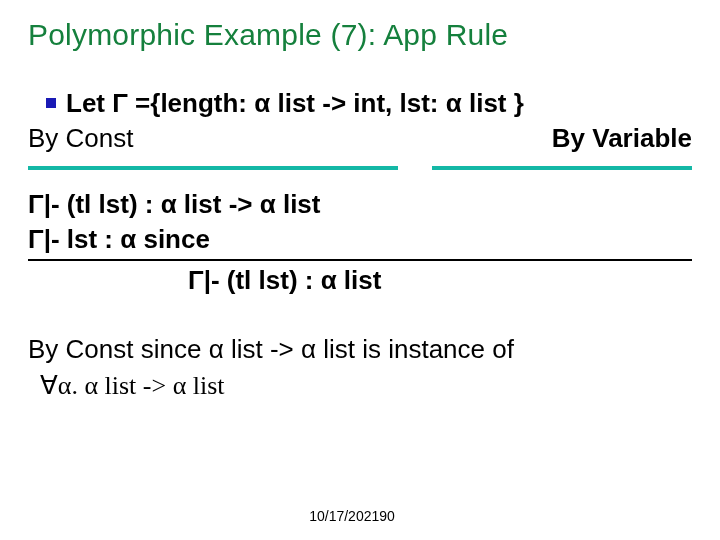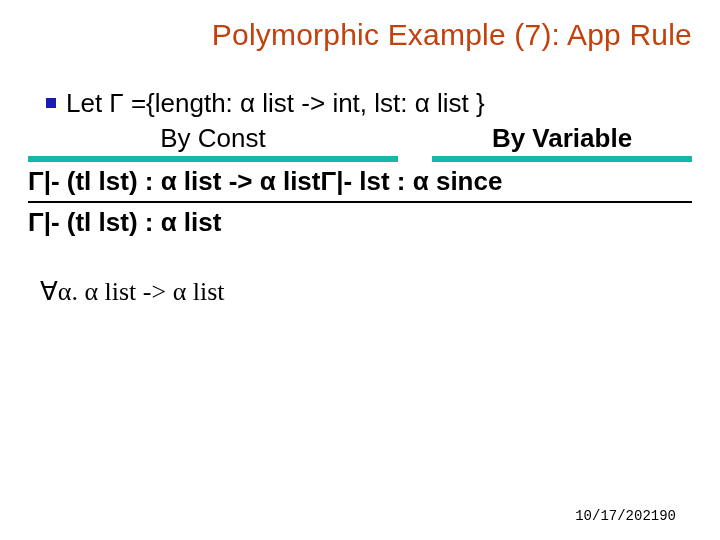--- a/index.html
+++ b/index.html
@@ -13,89 +13,89 @@
     overflow: hidden;
   }
   .slide {
     position: relative;
     width: 720px;
     height: 540px;
     box-sizing: border-box;
     padding: 18px 28px 0 28px;
   }
   .title {
-    color: #c2410c;
+    color: #15803d;
     font-size: 30px;
     font-weight: normal;
     margin-bottom: 34px;
     letter-spacing: 0.2px;
-    text-align: right;
   }
   .body {
     font-size: 26px;
     line-height: 1.35;
   }
   .bullet {
     display: inline-block;
     width: 10px;
     height: 10px;
     background: #1a1ab5;
     vertical-align: middle;
     margin-right: 10px;
     margin-top: -4px;
   }
   .row1, .row2 {
     margin-left: 18px;
+    font-weight: bold;
   }
   .cols {
     display: flex;
     justify-content: space-between;
     align-items: flex-end;
   }
   .left, .right {
     display: flex;
     flex-direction: column;
   }
   .left { min-width: 370px; }
   .right { text-align: right; min-width: 260px; font-weight: bold; }
   .rule-top-left, .rule-top-right {
-    border-bottom: 6px solid #14b8a6;
-    padding-bottom: 0;
-    text-align: center;
+    border-bottom: 4px solid #14b8a6;
+    padding-bottom: 10px;
   }
   .rule-bottom {
-    margin-top: 2px;
+    margin-top: 17px;
     display: flex;
     justify-content: flex-start;
+    flex-direction: column;
   }
   .bold { font-weight: bold; }
   .big-rule {
     border-top: 2px solid #000;
     margin-top: 2px;
     padding-top: 2px;
     width: 100%;
   }
   .conclusion {
+    margin-left: 160px;
   }
   .explain {
     margin-top: 34px;
   }
   .explain .l2 {
     margin-left: 12px;
     font-family: Liberation Serif, serif;
   }
   .footer {
     position: absolute;
     bottom: 16px;
     left: 28px;
     right: 44px;
     display: flex;
-    justify-content: flex-end;
+    justify-content: center;
     font-size: 14px;
-    font-family: Liberation Mono, monospace;
   }
 </style>
 </head>
 <body>
 
 <div class="slide">
 
   <div class="title">Polymorphic Example (7): App Rule</div>
 
   <div class="body">
@@ -117,20 +117,21 @@
     <div class="rule-bottom">
       <div class="bold">Γ|- (tl lst) : α list -&gt; α list</div>
       <div class="bold">Γ|- lst : α since</div>
     </div>
 
     <div class="big-rule">
       <div class="conclusion bold">Γ|- (tl lst) : α list</div>
     </div>
 
     <div class="explain">
+      <div>By Const since α list -&gt; α list is instance of</div>
       <div class="l2">∀α. α list -&gt; α list</div>
     </div>
 
   </div>
 
   <div class="footer">
     <span>10/17/2021</span>
     <span>90</span>
   </div>
 

